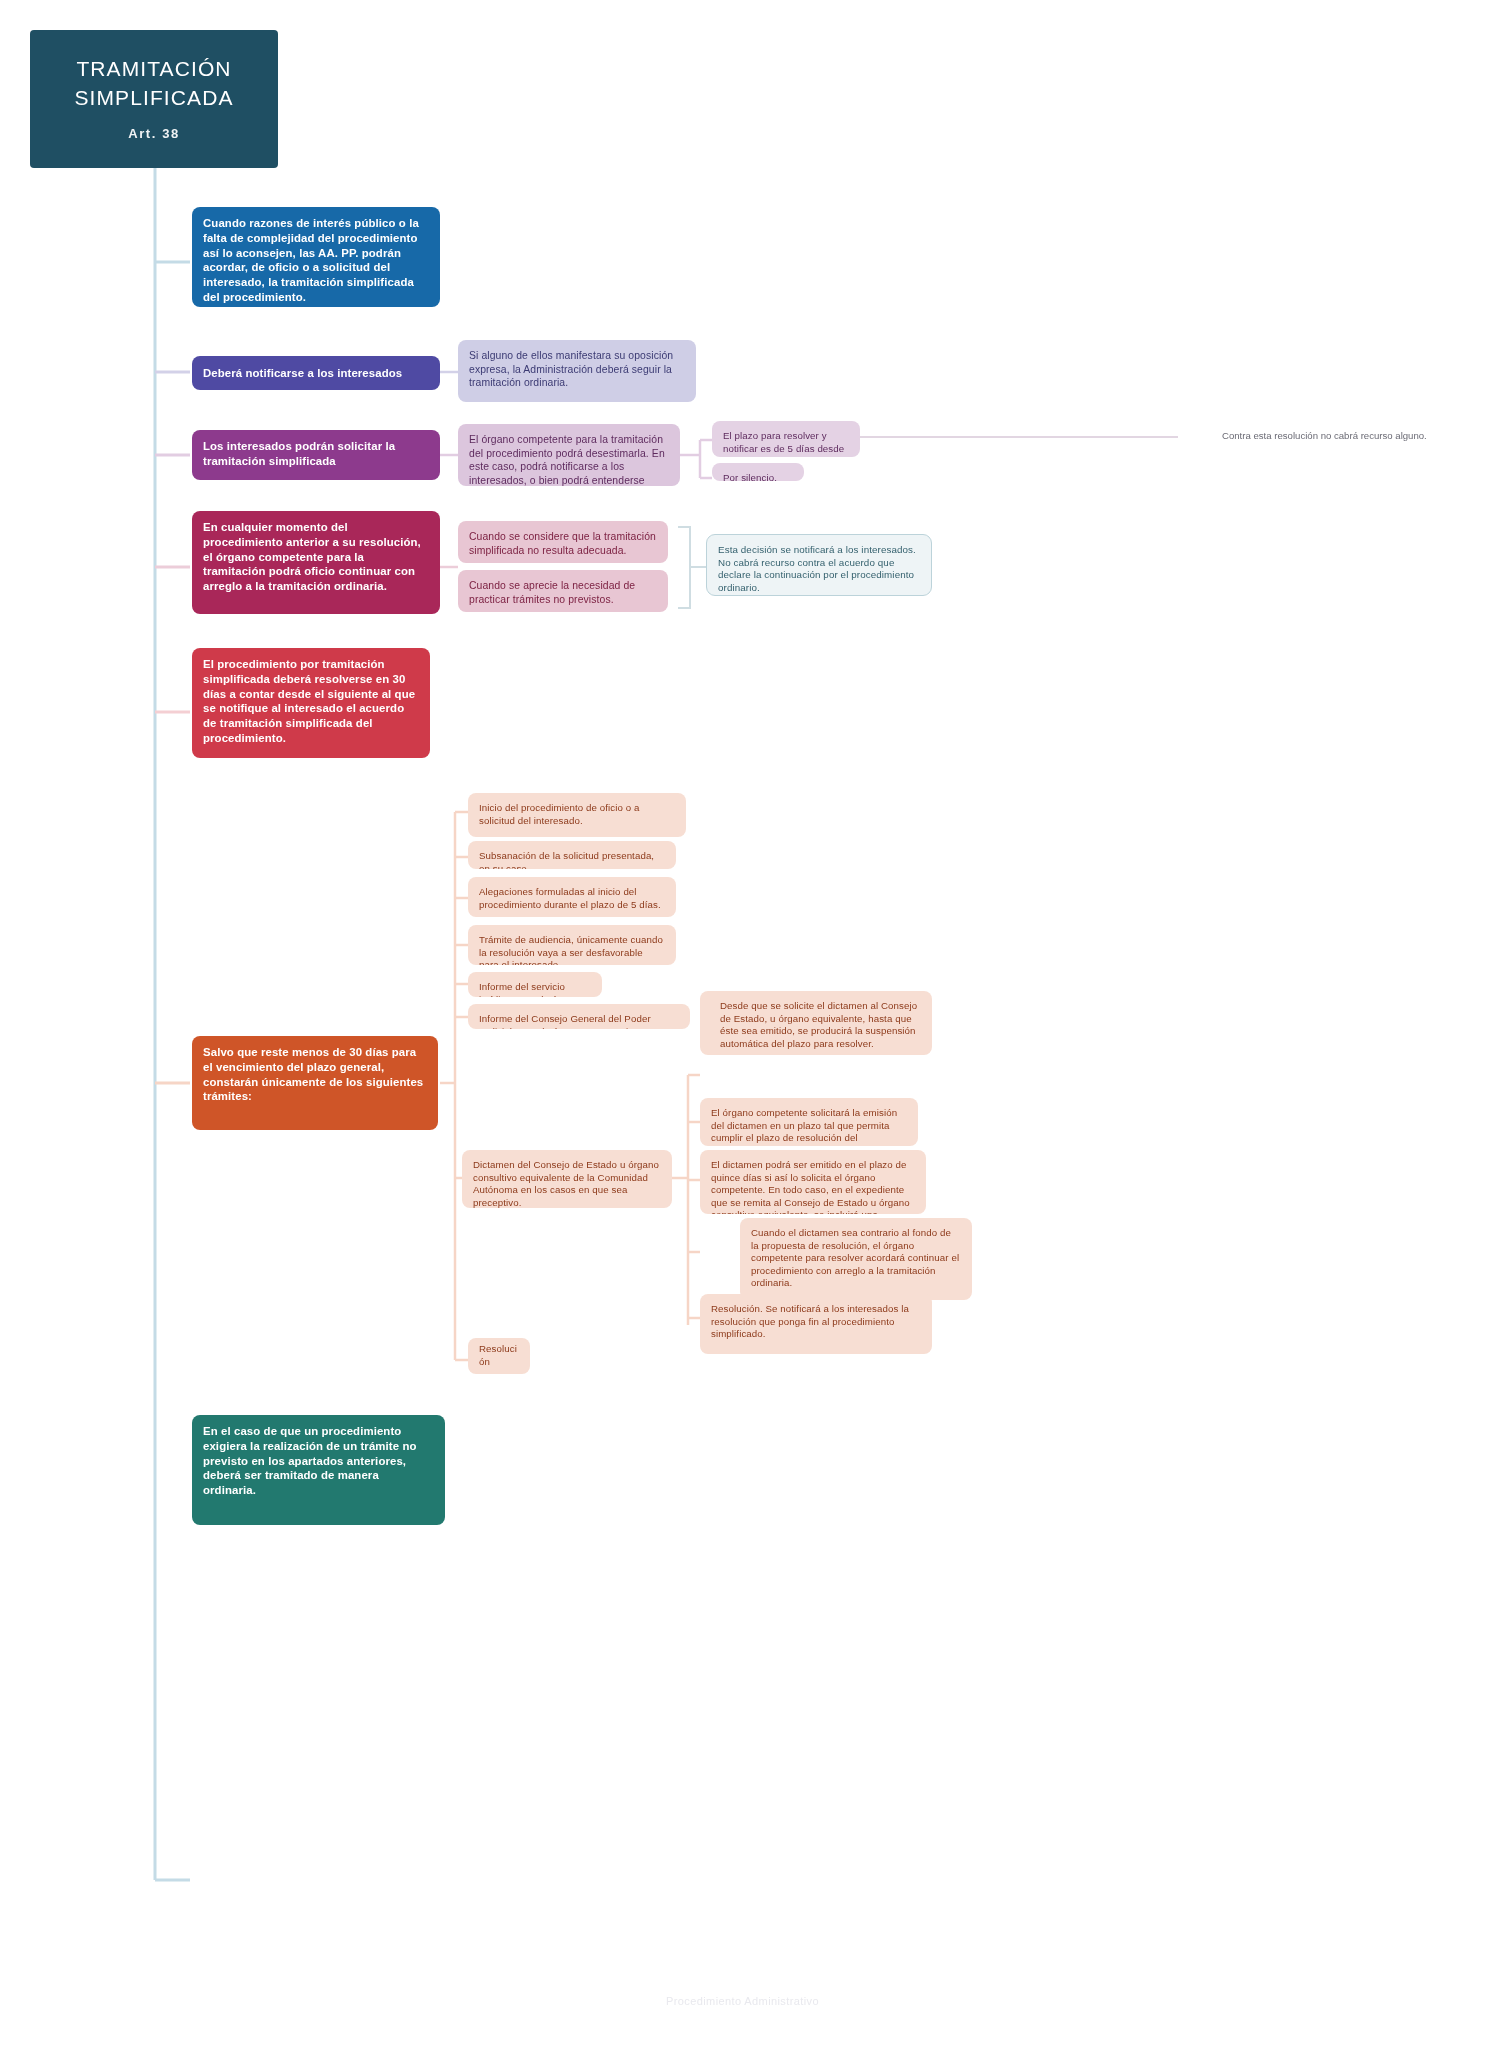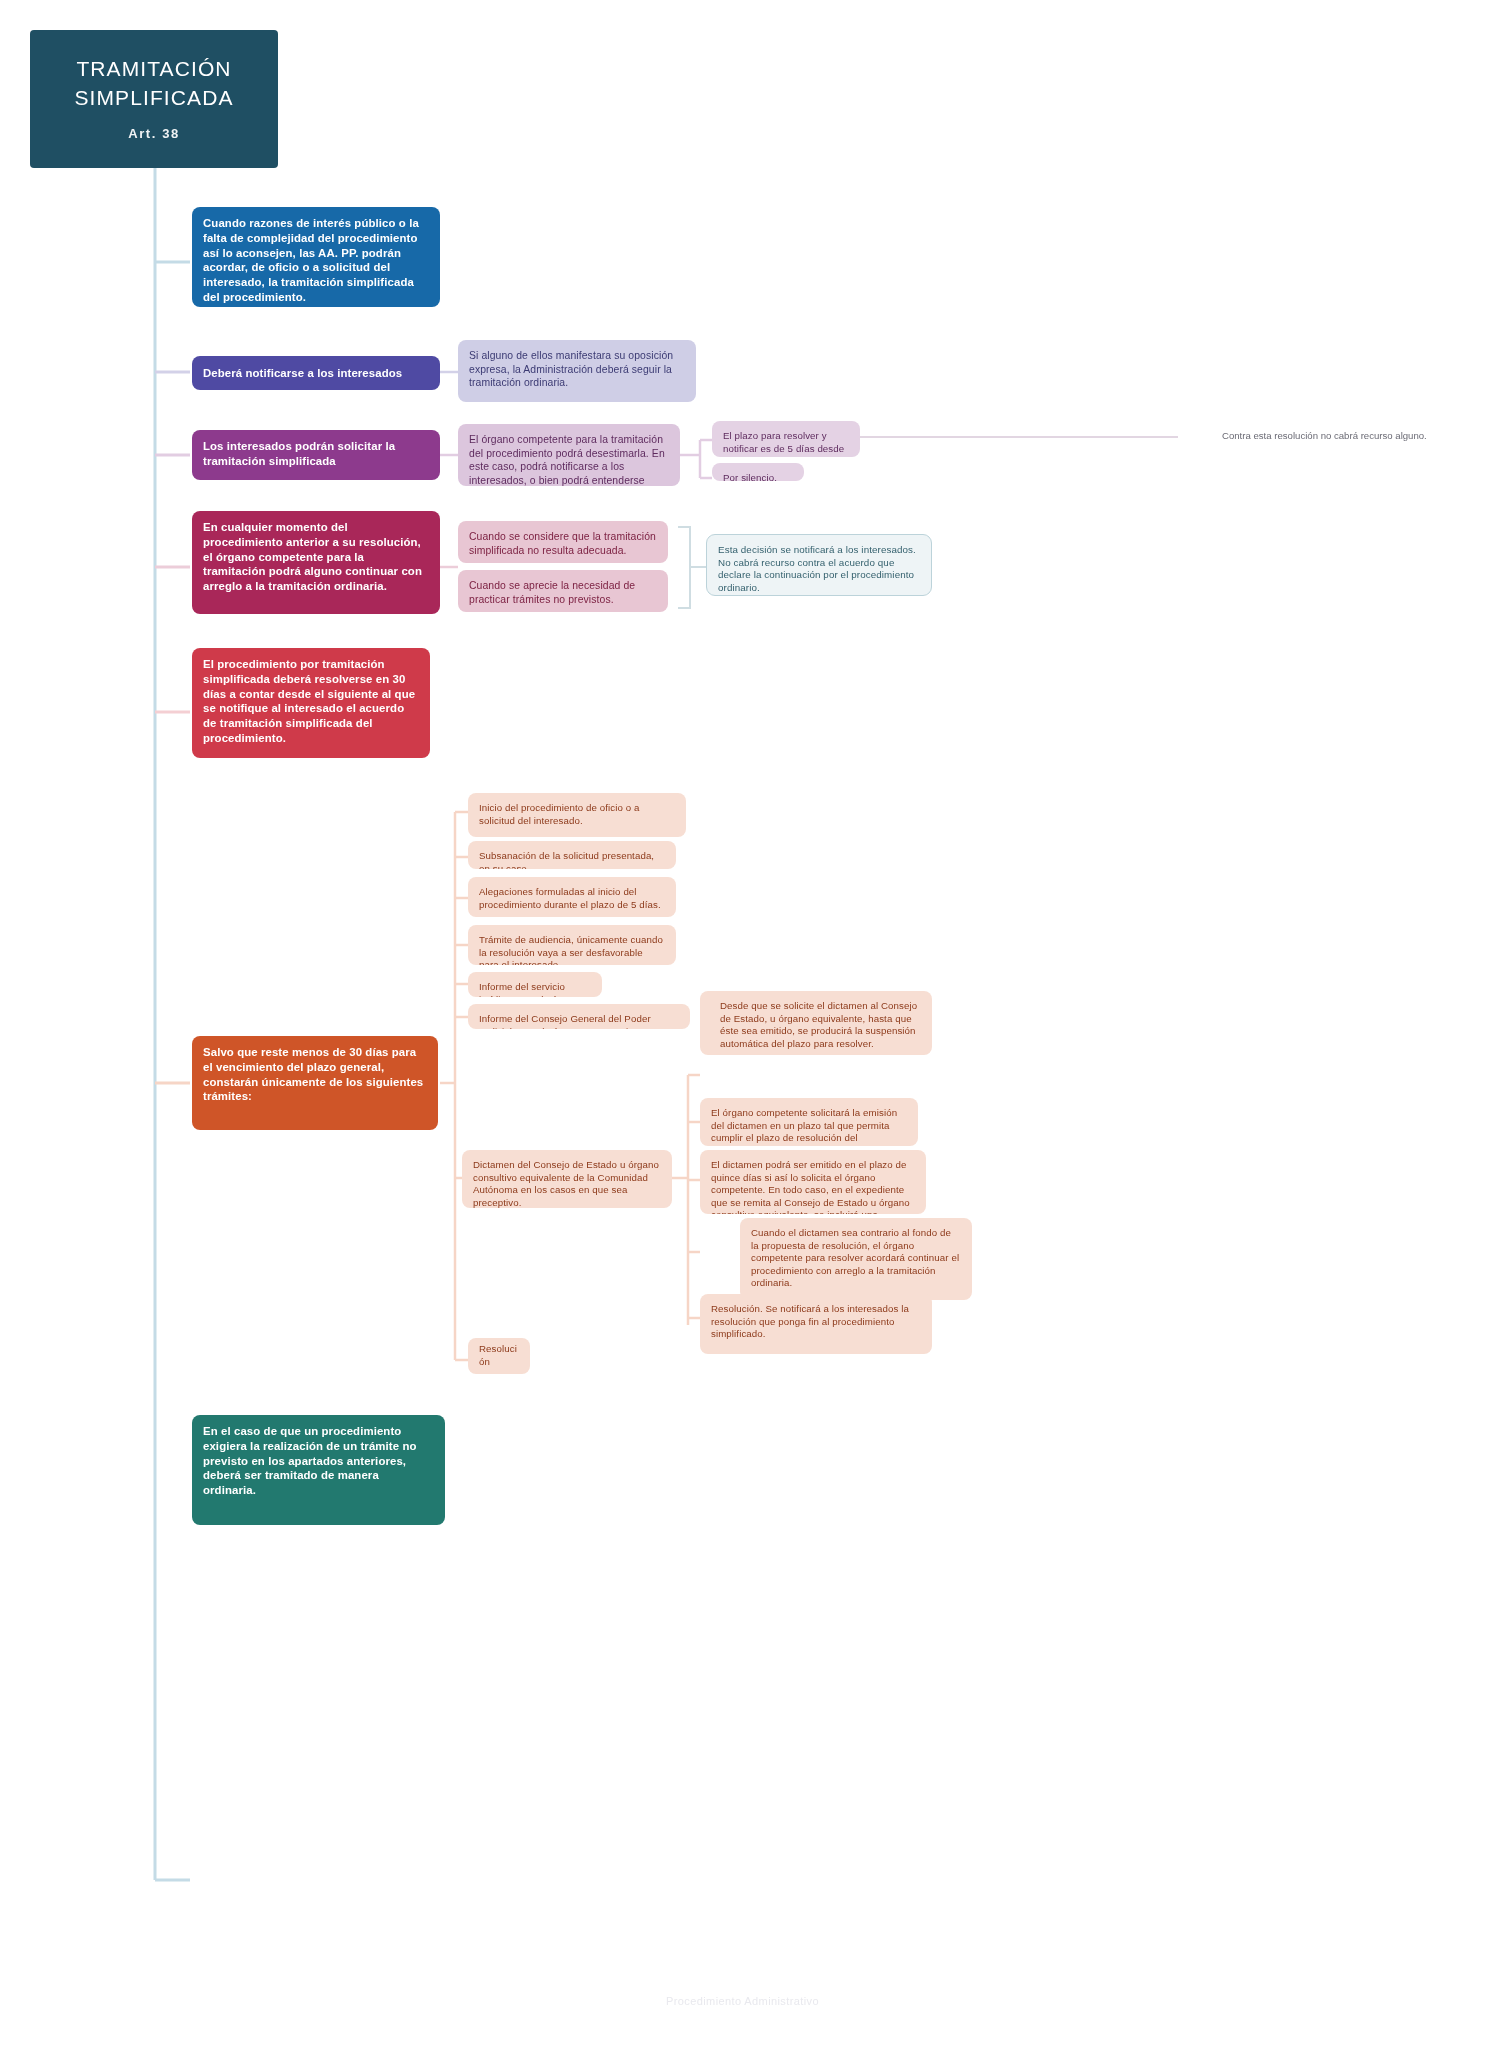--- a/index.html
+++ b/index.html
@@ -197,21 +197,21 @@
   <div class="node l1 purple" style="left:192px; top:430px; width:248px; height:50px;">Los interesados podrán solicitar la tramitación simplificada</div>
 
   <div class="node l2 purple" style="left:458px; top:424px; width:222px; height:62px;">El órgano competente para la tramitación del procedimiento podrá desestimarla. En este caso, podrá notificarse a los interesados, o bien podrá entenderse desestimada.</div>
 
   <div class="node l3 purple" style="left:712px; top:421px; width:148px; height:36px;">El plazo para resolver y notificar es de 5 días desde su presentación.</div>
 
   <div class="node l3 purple" style="left:712px; top:463px; width:92px; height:16px;">Por silencio.</div>
 
   <div class="plain-note" style="left:1182px; top:430px; width:290px;">Contra esta resolución no cabrá recurso alguno.</div>
 
-  <div class="node l1 magenta" style="left:192px; top:511px; width:248px; height:103px;">En cualquier momento del procedimiento anterior a su resolución, el órgano competente para la tramitación podrá alguno continuar con arreglo a la tramitación ordinaria.</div>
+  <div class="node l1 magenta" style="left:192px; top:511px; width:248px; height:103px;">En cualquier momento del procedimiento anterior a su resolución, el órgano competente para la tramitación podrá oficio continuar con arreglo a la tramitación ordinaria.</div>
 
   <div class="node l2 magenta" style="left:458px; top:521px; width:210px; height:42px;">Cuando se considere que la tramitación simplificada no resulta adecuada.</div>
 
   <div class="node l2 magenta" style="left:458px; top:570px; width:210px; height:42px;">Cuando se aprecie la necesidad de practicar trámites no previstos.</div>
 
   <div class="node note-outline" style="left:706px; top:534px; width:226px; height:62px;">Esta decisión se notificará a los interesados. No cabrá recurso contra el acuerdo que declare la continuación por el procedimiento ordinario.</div>
 
   <div class="node l1 crimson" style="left:192px; top:648px; width:238px; height:110px;">El procedimiento por tramitación simplificada deberá resolverse en 30 días a contar desde el siguiente al que se notifique al interesado el acuerdo de tramitación simplificada del procedimiento.</div>
 
   <div class="node l1 orange" style="left:192px; top:1036px; width:246px; height:94px;">Salvo que reste menos de 30 días para el vencimiento del plazo general, constarán únicamente de los siguientes trámites:</div>

